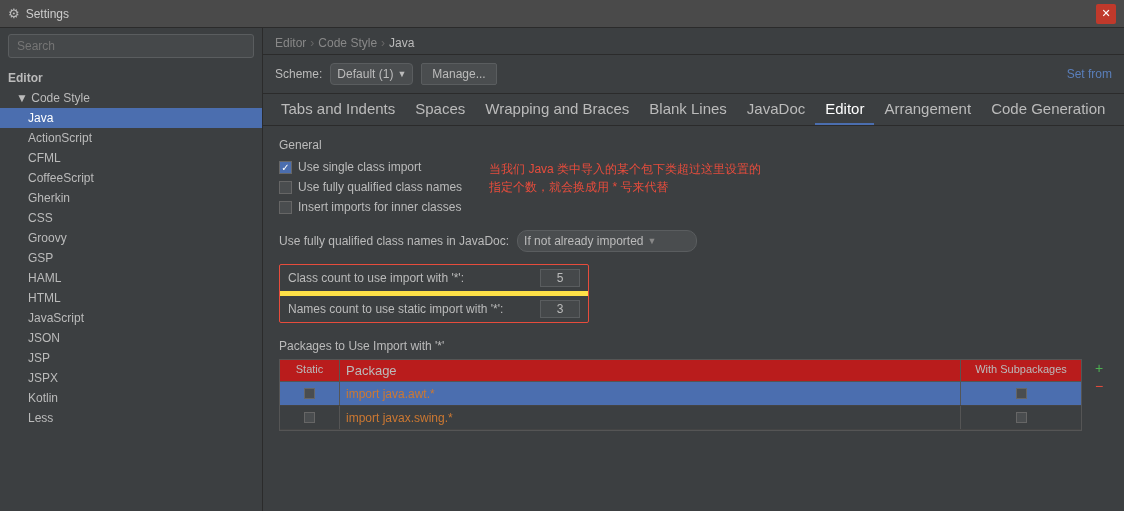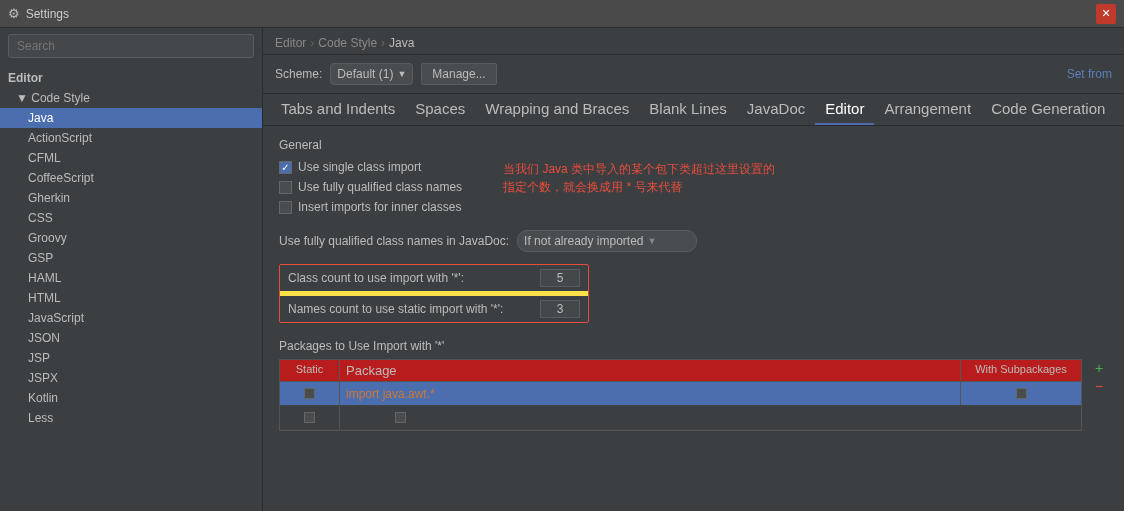--- a/index.html
+++ b/index.html
@@ -203,21 +203,21 @@
     .checkbox-box.checked { background: #4b6eaf; color: white; }
     .checkbox-label {
       font-size: 12px;
       color: #bbbbbb;
     }
 
     
     .annotation-text {
       color: #e74c3c;
       font-size: 12px;
-      margin-left: 21px;
+      margin-left: 7px;
       line-height: 1.5;
       max-width: 280px;
     }
 
     
     .checkboxes-and-annotation {
       display: flex;
       gap: 20px;
       margin-bottom: 10px;
     }
@@ -516,20 +516,23 @@
                 <span>import java.awt.*</span>
               </div>
               <div class="pkg-row-with">
                 <div class="small-checkbox"></div>
               </div>
             </div>
             <div class="pkg-row">
               <div class="pkg-row-static">
                 <div class="small-checkbox"></div>
               </div>
+              <div class="pkg-row-package">
+                <span>import javax.swing.*</span>
+              </div>
               <div class="pkg-row-with">
                 <div class="small-checkbox"></div>
               </div>
             </div>
           </div>
         </div>
 
         <div class="pkg-actions">
           <div class="pkg-action-btn plus">+</div>
           <div class="pkg-action-btn minus">−</div>

